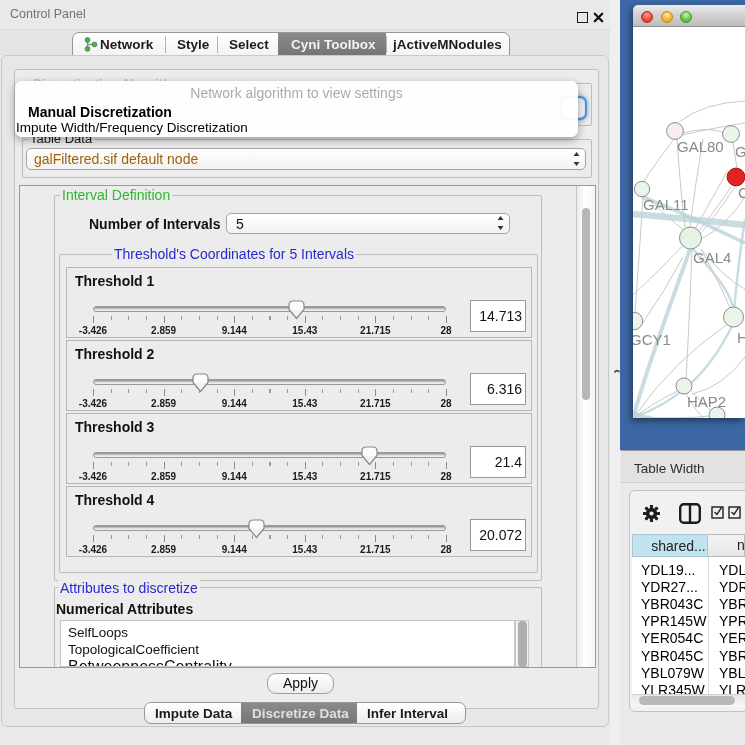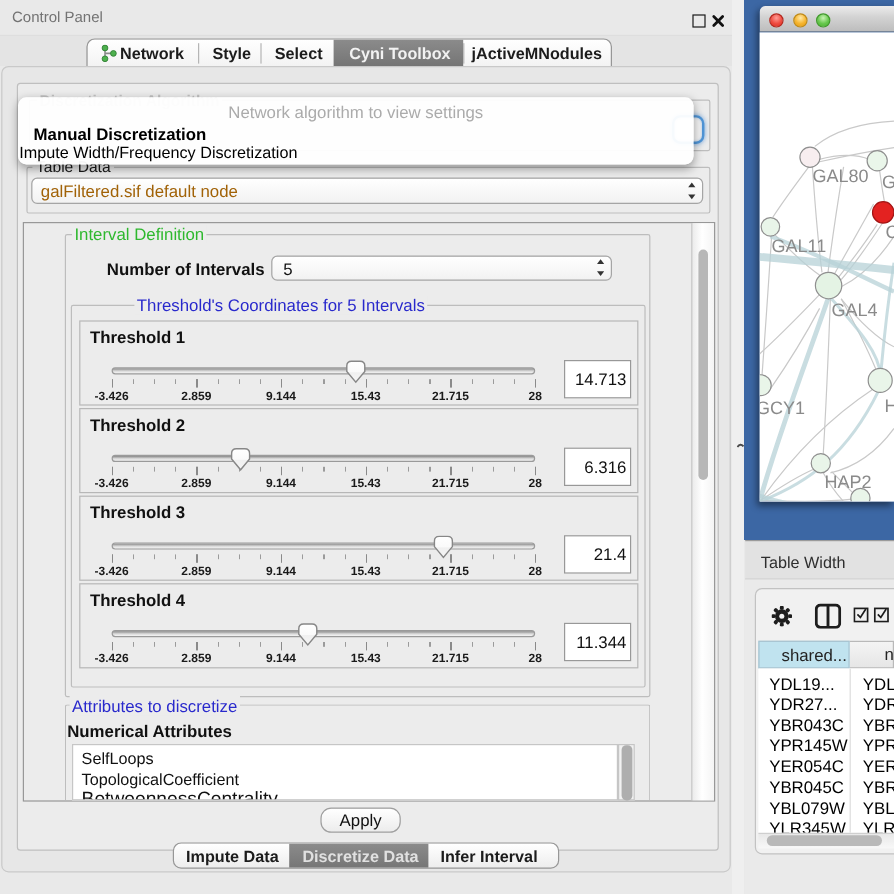--- a/index.html
+++ b/index.html
@@ -78,21 +78,21 @@
 <div class="lbl" style="left:64px;top:246px;font-size:14px;color:#2929cc;background:#ececec;padding:0 2px;margin-left:48px;">Threshold's Coordinates for 5 Intervals</div>
 
 <div id="thresholds"><div class="abs" style="left:66px;top:267px;width:466px;height:71px;background:#ececec;border:1px solid #b7b7b7;"></div><div class="lbl" style="left:75px;top:273px;font-size:14px;font-weight:bold;color:#111;">Threshold 1</div><div class="abs" style="left:93px;top:306px;width:353px;height:6px;border:1px solid #9a9a9a;border-radius:3px;background:linear-gradient(#878787,#d9d9d9 55%,#f5f5f5);"></div><div class="abs" style="left:93px;top:316px;width:354px;height:4px;background:repeating-linear-gradient(90deg,#9b9b9b 0 1px,transparent 1px 17.65px);"></div><div class="abs" style="left:93px;top:316px;width:354px;height:7px;background:repeating-linear-gradient(90deg,#8a8a8a 0 1px,transparent 1px 70.6px);"></div><div class="lbl" style="left:63px;top:325px;width:60px;text-align:center;font-size:10px;font-weight:bold;color:#1a1a1a;">-3.426</div><div class="lbl" style="left:133.6px;top:325px;width:60px;text-align:center;font-size:10px;font-weight:bold;color:#1a1a1a;">2.859</div><div class="lbl" style="left:204.2px;top:325px;width:60px;text-align:center;font-size:10px;font-weight:bold;color:#1a1a1a;">9.144</div><div class="lbl" style="left:274.8px;top:325px;width:60px;text-align:center;font-size:10px;font-weight:bold;color:#1a1a1a;">15.43</div><div class="lbl" style="left:345.4px;top:325px;width:60px;text-align:center;font-size:10px;font-weight:bold;color:#1a1a1a;">21.715</div><div class="lbl" style="left:416px;top:325px;width:60px;text-align:center;font-size:10px;font-weight:bold;color:#1a1a1a;">28</div><svg class="abs" style="left:288px;top:300px;" width="17" height="20" viewBox="0 0 17 20">
       <path d="M1 5 Q1 1 5 1 H12 Q16 1 16 5 V9.5 L8.5 18.5 L1 9.5 Z" fill="url(#tg)" stroke="#878787" stroke-width="1.2"></path>
     </svg><div class="abs" style="left:470px;top:300px;width:56px;height:32px;background:#fff;border:1px solid #989898;"></div><div class="lbl" style="left:420px;top:308px;width:102px;text-align:right;font-size:14px;color:#111;">14.713</div><div class="abs" style="left:66px;top:340px;width:466px;height:71px;background:#ececec;border:1px solid #b7b7b7;"></div><div class="lbl" style="left:75px;top:346px;font-size:14px;font-weight:bold;color:#111;">Threshold 2</div><div class="abs" style="left:93px;top:379px;width:353px;height:6px;border:1px solid #9a9a9a;border-radius:3px;background:linear-gradient(#878787,#d9d9d9 55%,#f5f5f5);"></div><div class="abs" style="left:93px;top:389px;width:354px;height:4px;background:repeating-linear-gradient(90deg,#9b9b9b 0 1px,transparent 1px 17.65px);"></div><div class="abs" style="left:93px;top:389px;width:354px;height:7px;background:repeating-linear-gradient(90deg,#8a8a8a 0 1px,transparent 1px 70.6px);"></div><div class="lbl" style="left:63px;top:398px;width:60px;text-align:center;font-size:10px;font-weight:bold;color:#1a1a1a;">-3.426</div><div class="lbl" style="left:133.6px;top:398px;width:60px;text-align:center;font-size:10px;font-weight:bold;color:#1a1a1a;">2.859</div><div class="lbl" style="left:204.2px;top:398px;width:60px;text-align:center;font-size:10px;font-weight:bold;color:#1a1a1a;">9.144</div><div class="lbl" style="left:274.8px;top:398px;width:60px;text-align:center;font-size:10px;font-weight:bold;color:#1a1a1a;">15.43</div><div class="lbl" style="left:345.4px;top:398px;width:60px;text-align:center;font-size:10px;font-weight:bold;color:#1a1a1a;">21.715</div><div class="lbl" style="left:416px;top:398px;width:60px;text-align:center;font-size:10px;font-weight:bold;color:#1a1a1a;">28</div><svg class="abs" style="left:192px;top:373px;" width="17" height="20" viewBox="0 0 17 20">
       <path d="M1 5 Q1 1 5 1 H12 Q16 1 16 5 V9.5 L8.5 18.5 L1 9.5 Z" fill="url(#tg)" stroke="#878787" stroke-width="1.2"></path>
     </svg><div class="abs" style="left:470px;top:373px;width:56px;height:32px;background:#fff;border:1px solid #989898;"></div><div class="lbl" style="left:420px;top:381px;width:102px;text-align:right;font-size:14px;color:#111;">6.316</div><div class="abs" style="left:66px;top:413px;width:466px;height:71px;background:#ececec;border:1px solid #b7b7b7;"></div><div class="lbl" style="left:75px;top:419px;font-size:14px;font-weight:bold;color:#111;">Threshold 3</div><div class="abs" style="left:93px;top:452px;width:353px;height:6px;border:1px solid #9a9a9a;border-radius:3px;background:linear-gradient(#878787,#d9d9d9 55%,#f5f5f5);"></div><div class="abs" style="left:93px;top:462px;width:354px;height:4px;background:repeating-linear-gradient(90deg,#9b9b9b 0 1px,transparent 1px 17.65px);"></div><div class="abs" style="left:93px;top:462px;width:354px;height:7px;background:repeating-linear-gradient(90deg,#8a8a8a 0 1px,transparent 1px 70.6px);"></div><div class="lbl" style="left:63px;top:471px;width:60px;text-align:center;font-size:10px;font-weight:bold;color:#1a1a1a;">-3.426</div><div class="lbl" style="left:133.6px;top:471px;width:60px;text-align:center;font-size:10px;font-weight:bold;color:#1a1a1a;">2.859</div><div class="lbl" style="left:204.2px;top:471px;width:60px;text-align:center;font-size:10px;font-weight:bold;color:#1a1a1a;">9.144</div><div class="lbl" style="left:274.8px;top:471px;width:60px;text-align:center;font-size:10px;font-weight:bold;color:#1a1a1a;">15.43</div><div class="lbl" style="left:345.4px;top:471px;width:60px;text-align:center;font-size:10px;font-weight:bold;color:#1a1a1a;">21.715</div><div class="lbl" style="left:416px;top:471px;width:60px;text-align:center;font-size:10px;font-weight:bold;color:#1a1a1a;">28</div><svg class="abs" style="left:360.5px;top:446px;" width="17" height="20" viewBox="0 0 17 20">
       <path d="M1 5 Q1 1 5 1 H12 Q16 1 16 5 V9.5 L8.5 18.5 L1 9.5 Z" fill="url(#tg)" stroke="#878787" stroke-width="1.2"></path>
     </svg><div class="abs" style="left:470px;top:446px;width:56px;height:32px;background:#fff;border:1px solid #989898;"></div><div class="lbl" style="left:420px;top:454px;width:102px;text-align:right;font-size:14px;color:#111;">21.4</div><div class="abs" style="left:66px;top:486px;width:466px;height:71px;background:#ececec;border:1px solid #b7b7b7;"></div><div class="lbl" style="left:75px;top:492px;font-size:14px;font-weight:bold;color:#111;">Threshold 4</div><div class="abs" style="left:93px;top:525px;width:353px;height:6px;border:1px solid #9a9a9a;border-radius:3px;background:linear-gradient(#878787,#d9d9d9 55%,#f5f5f5);"></div><div class="abs" style="left:93px;top:535px;width:354px;height:4px;background:repeating-linear-gradient(90deg,#9b9b9b 0 1px,transparent 1px 17.65px);"></div><div class="abs" style="left:93px;top:535px;width:354px;height:7px;background:repeating-linear-gradient(90deg,#8a8a8a 0 1px,transparent 1px 70.6px);"></div><div class="lbl" style="left:63px;top:544px;width:60px;text-align:center;font-size:10px;font-weight:bold;color:#1a1a1a;">-3.426</div><div class="lbl" style="left:133.6px;top:544px;width:60px;text-align:center;font-size:10px;font-weight:bold;color:#1a1a1a;">2.859</div><div class="lbl" style="left:204.2px;top:544px;width:60px;text-align:center;font-size:10px;font-weight:bold;color:#1a1a1a;">9.144</div><div class="lbl" style="left:274.8px;top:544px;width:60px;text-align:center;font-size:10px;font-weight:bold;color:#1a1a1a;">15.43</div><div class="lbl" style="left:345.4px;top:544px;width:60px;text-align:center;font-size:10px;font-weight:bold;color:#1a1a1a;">21.715</div><div class="lbl" style="left:416px;top:544px;width:60px;text-align:center;font-size:10px;font-weight:bold;color:#1a1a1a;">28</div><svg class="abs" style="left:248px;top:519px;" width="17" height="20" viewBox="0 0 17 20">
       <path d="M1 5 Q1 1 5 1 H12 Q16 1 16 5 V9.5 L8.5 18.5 L1 9.5 Z" fill="url(#tg)" stroke="#878787" stroke-width="1.2"></path>
-    </svg><div class="abs" style="left:470px;top:519px;width:56px;height:32px;background:#fff;border:1px solid #989898;"></div><div class="lbl" style="left:420px;top:527px;width:102px;text-align:right;font-size:14px;color:#111;">11.344</div><svg width="0" height="0">
+    </svg><div class="abs" style="left:470px;top:519px;width:56px;height:32px;background:#fff;border:1px solid #989898;"></div><div class="lbl" style="left:420px;top:527px;width:102px;text-align:right;font-size:14px;color:#111;">20.072</div><svg width="0" height="0">
       <defs>
         <linearGradient id="tg" x1="0" y1="0" x2="0" y2="1">
           <stop offset="0" stop-color="#ffffff"></stop>
           <stop offset=".5" stop-color="#fafafa"></stop>
           <stop offset=".55" stop-color="#f0f0f0"></stop>
           <stop offset="1" stop-color="#f6f6f6"></stop>
         </linearGradient>
       </defs>
     </svg></div>
 

